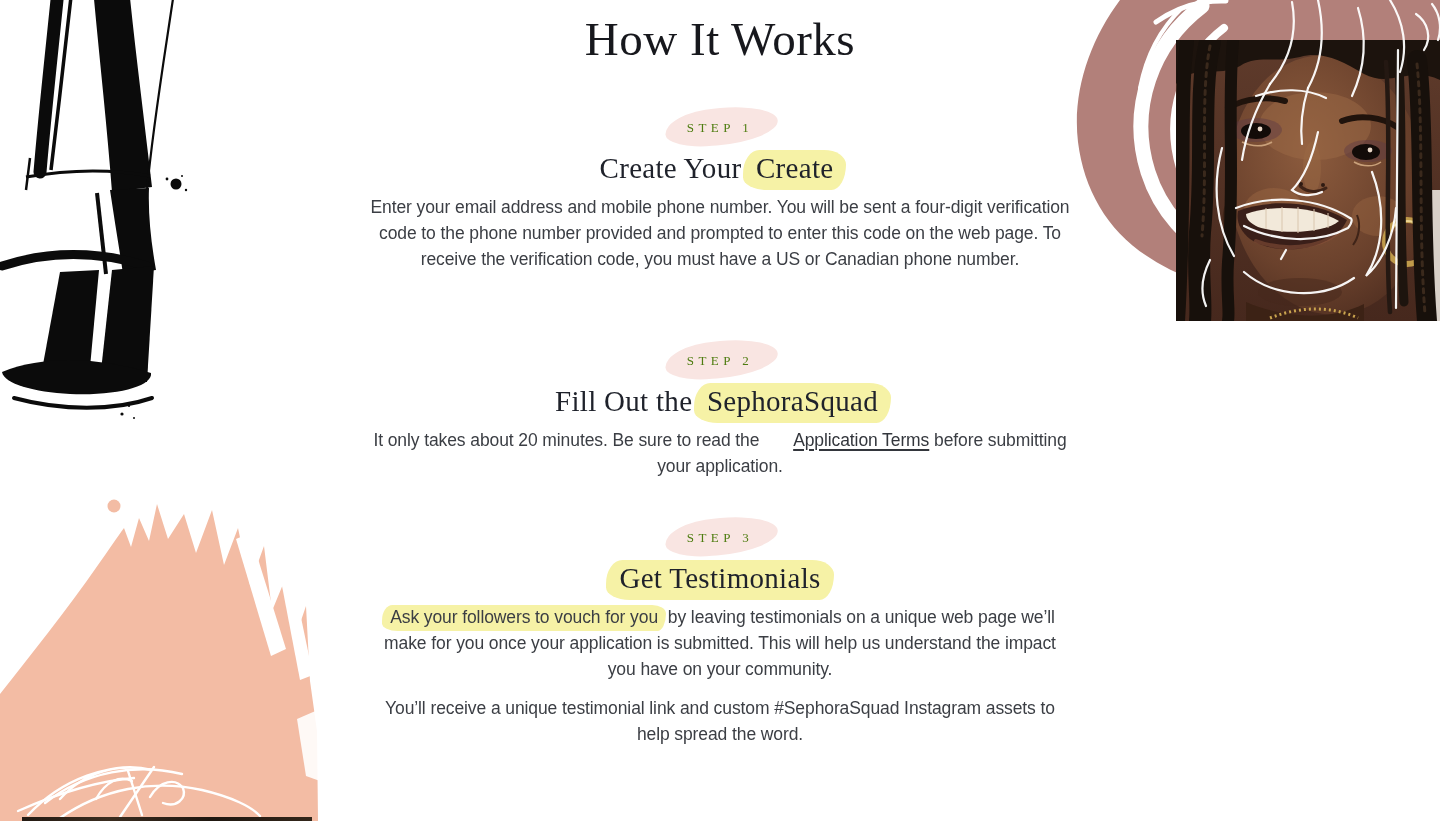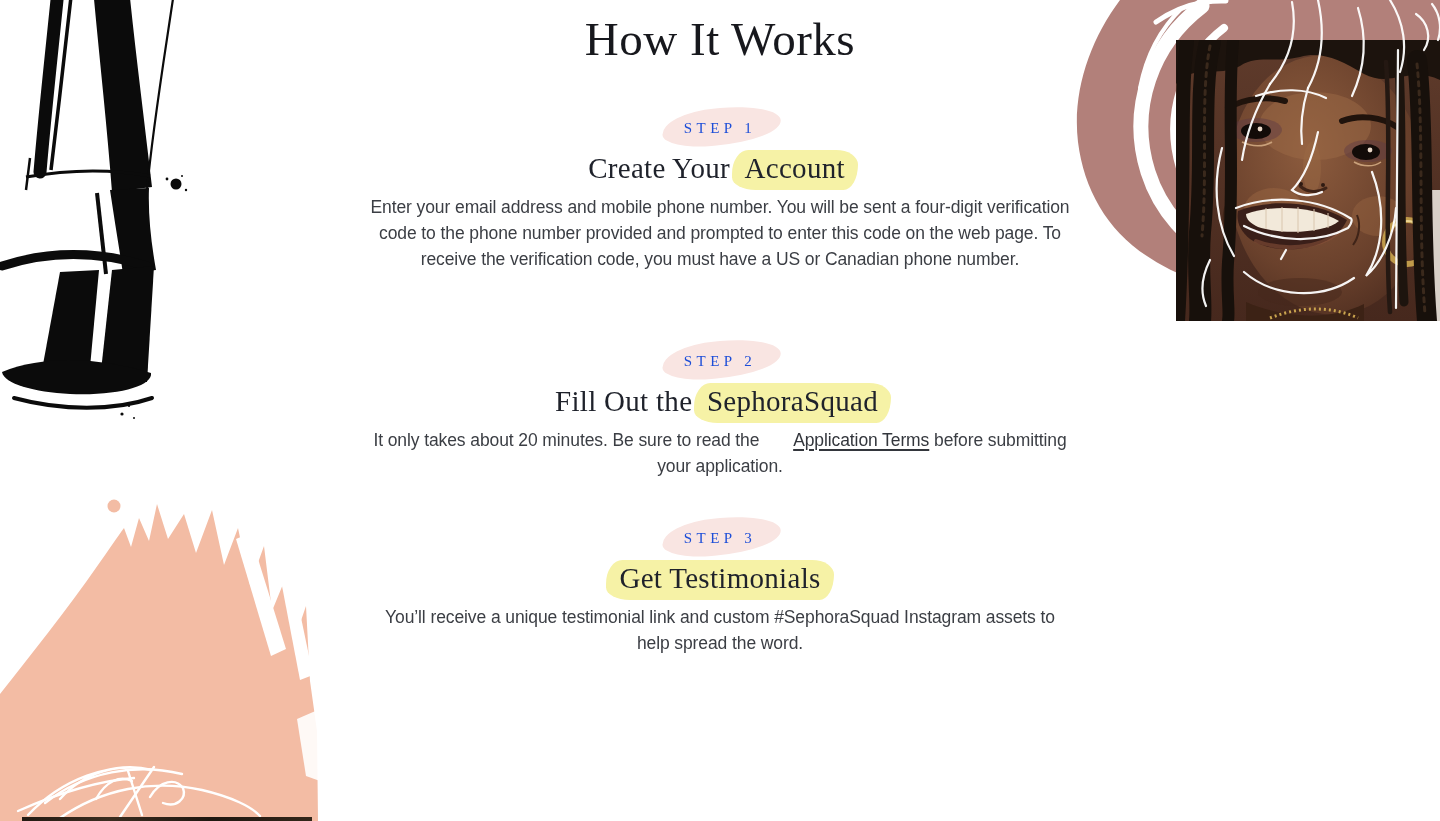--- a/index.html
+++ b/index.html
@@ -23,22 +23,22 @@
     width:760px; text-align:center;
   }
   #step-1 { top:108px; }
   #step-2 { top:341px; }
   #step-3 { top:518px; }
 
   .step-badge {
     position:relative; display:inline-block; z-index:0;
     height:38px; line-height:40px; padding:0 6px;
     font-family:"Liberation Serif", serif;
-    font-size:15px; font-weight:500; letter-spacing:4.5px;
-    color:#1d4ed8;
+    font-size:13px; font-weight:500; letter-spacing:4.5px;
+    color:#4d7c0f;
   }
   .step-badge::before {
     content:""; position:absolute; z-index:-1;
     top:0; bottom:1px; left:-16px; right:-18px;
     background:#f9e5e2;
     border-radius:48% 52% 58% 42% / 62% 48% 55% 42%;
     transform:rotate(-5deg);
   }
   .step-title {
     margin:3px 0 0; font-family:"Liberation Serif", serif;
@@ -78,33 +78,34 @@
     background:linear-gradient(90deg,#241a12,#3a2c1f 30%,#1f1710 65%,#33261a);
   }
 </style>
 </head>
 <body>
 
 <h1 class="page-title">How It Works</h1>
 
 <section class="step" id="step-1">
   <span class="step-badge">STEP 1</span>
-  <h2 class="step-title"><span>Create Your </span><span class="hl">Account</span></h2>
+  <h2 class="step-title"><span>Create Your </span><span class="hl">Create</span></h2>
   <p class="step-body">Enter your email address and mobile phone number. You will be sent a four-digit verification code to the phone number provided and prompted to enter this code on the web page. To receive the verification code, you must have a US or Canadian phone number.</p>
 </section>
 
 <section class="step" id="step-2">
   <span class="step-badge">STEP 2</span>
   <h2 class="step-title"><span>Fill Out the </span><span class="hl">SephoraSquad</span></h2>
   <p class="step-body"><span>It only takes about 20 minutes. Be sure to read the </span><a href="#" class="terms-link">Application Terms</a><span> before submitting your application.</span></p>
 </section>
 
 <section class="step" id="step-3">
   <span class="step-badge">STEP 3</span>
   <h2 class="step-title"><span></span><span class="hl">Get Testimonials</span></h2>
+  <p class="step-body"><span class="hl-inline">Ask your followers to vouch for you</span><span> by leaving testimonials on a unique web page we’ll make for you once your application is submitted. This will help us understand the impact you have on your community.</span></p>
   <p class="step-body">You’ll receive a unique testimonial link and custom #SephoraSquad Instagram assets to help spread the word.</p>
 </section>
 
 <svg id="lipstick-sketch" class="deco" width="210" height="430" viewBox="0 0 210 430" fill="none" xmlns="http://www.w3.org/2000/svg">
   <g>
     <path d="M93,-12 C99,55 107,125 112,192 L152,187 C144,118 135,48 129,-12 Z" fill="#0b0b0b"></path>
     <path d="M58,-10 C52,50 45,112 40,172" stroke="#0b0b0b" stroke-width="13" stroke-linecap="round"></path>
     <path d="M72,-12 C66,45 58,110 51,170" stroke="#0b0b0b" stroke-width="3.5"></path>
     <path d="M174,-8 C164,60 153,125 147,190" stroke="#0b0b0b" stroke-width="2.2"></path>
   </g>

